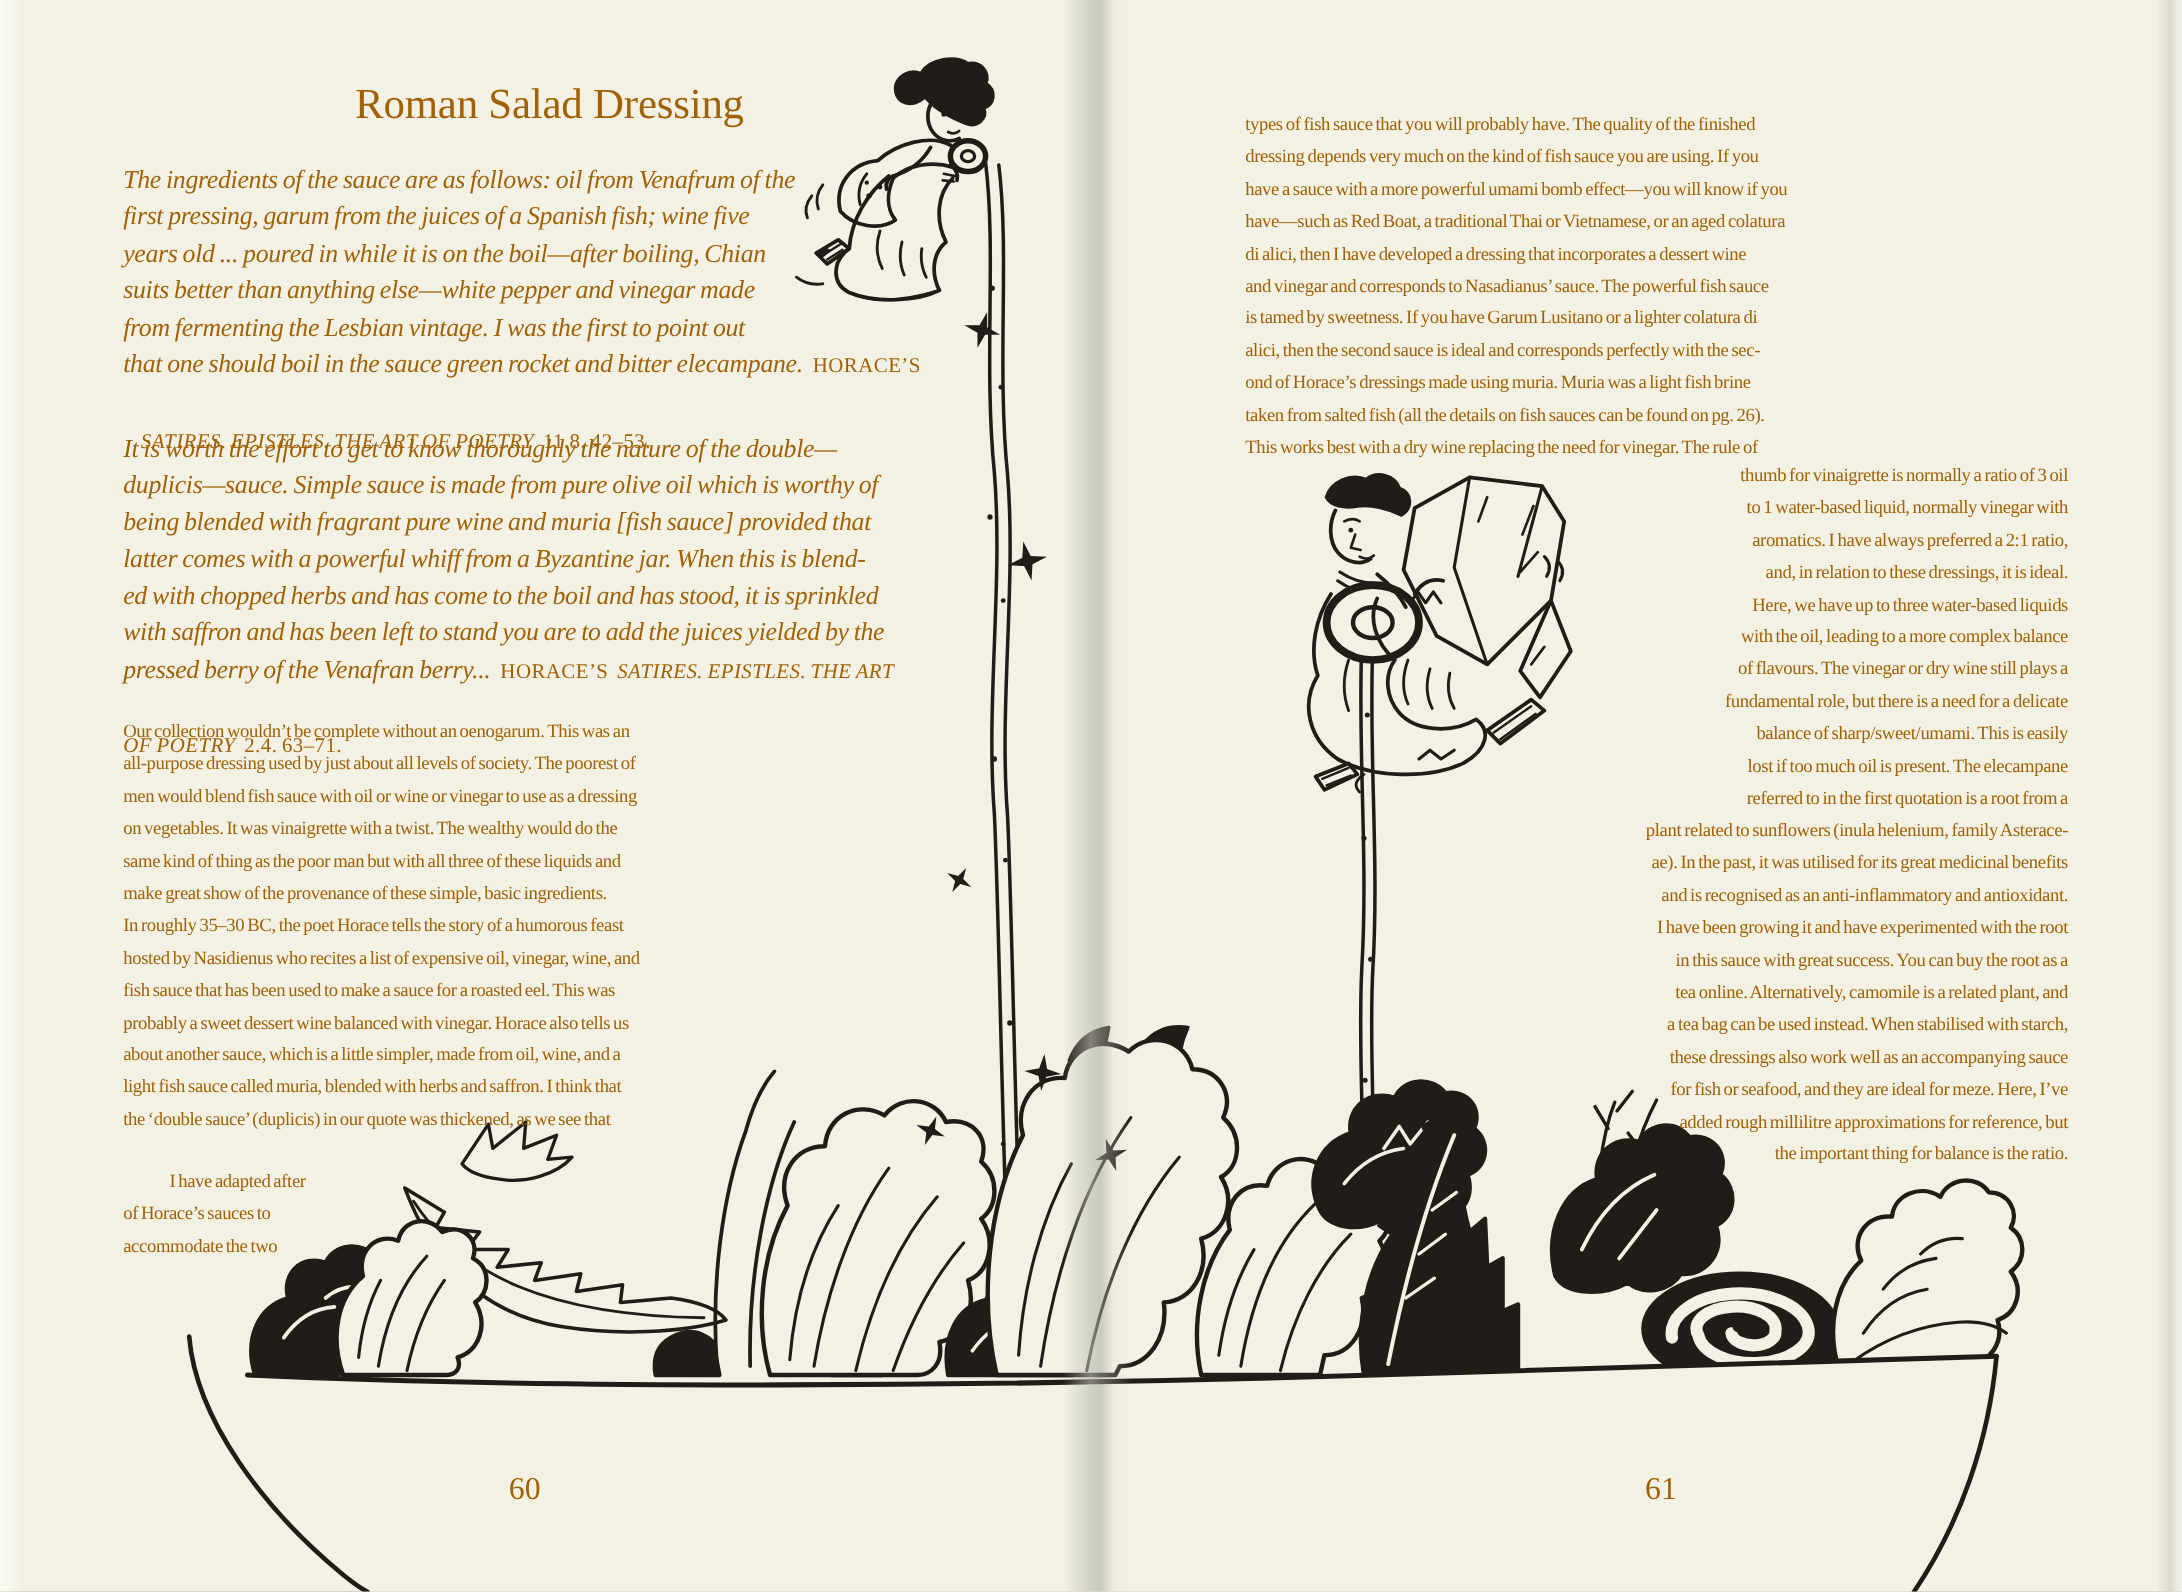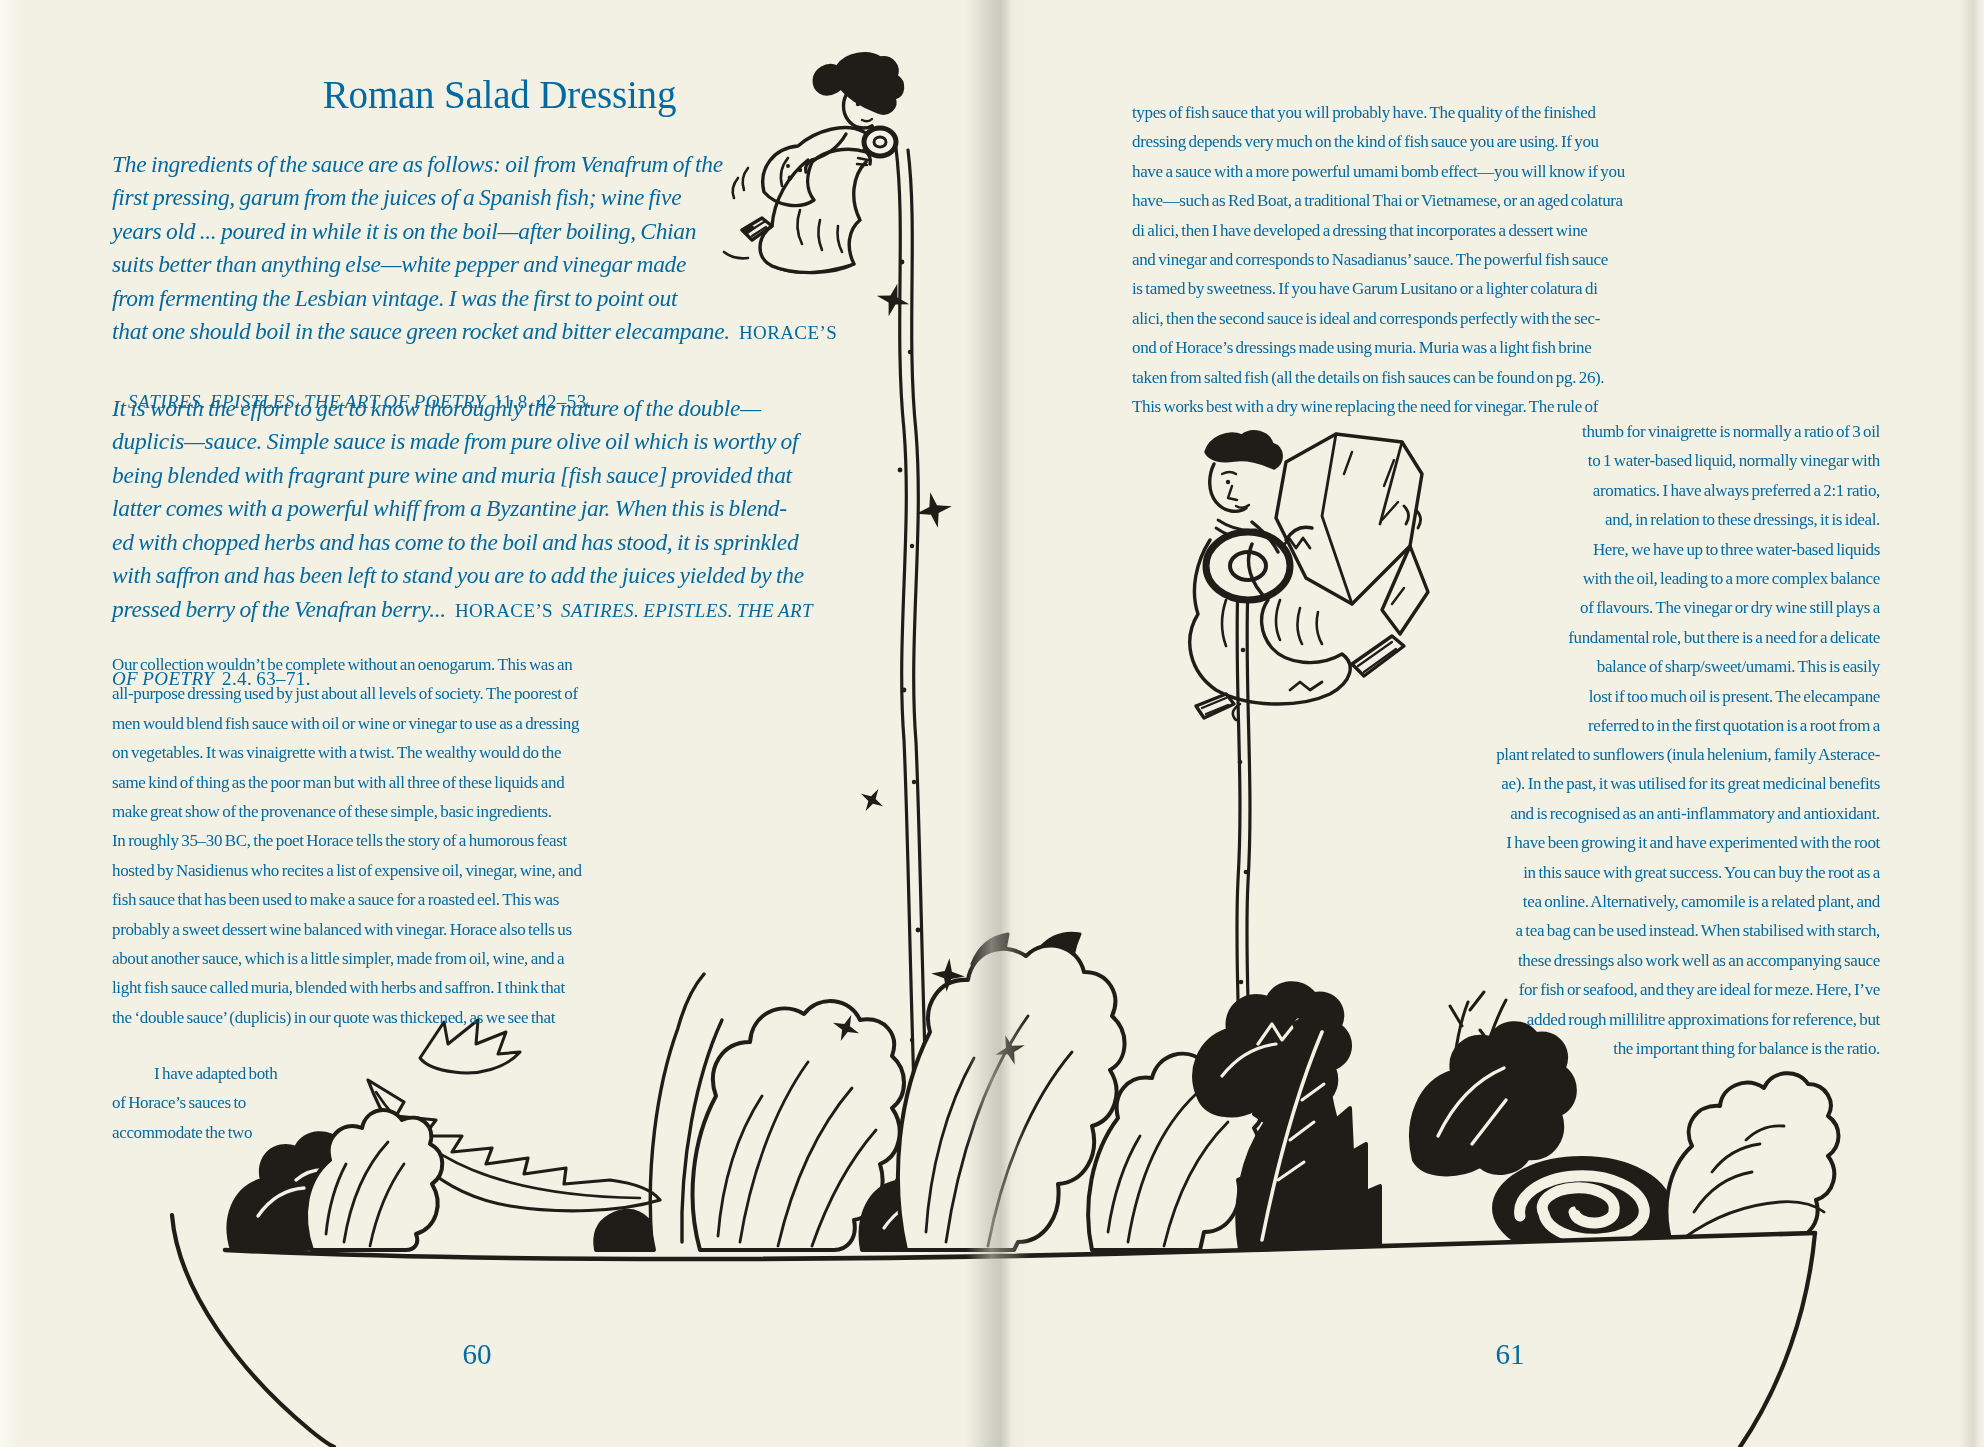--- a/index.html
+++ b/index.html
@@ -2,21 +2,21 @@
 <html><head>
 <meta charset="utf-8">
 <style>
   html,body{margin:0;padding:0;background:#b9b6a8;}
   .book{
     position:relative;
     width:1984px;height:1447px;
     background:#f2f1e4;
     overflow:hidden;
     font-family:"Liberation Serif","DejaVu Serif",serif;
-    color:#0369a1;
+    color:#a16207;
   }
   
   .edge-left{position:absolute;left:0;top:0;width:20px;height:100%;z-index:4;
     background:linear-gradient(90deg,#fbfaf1 0%,#f7f6eb 50%,rgba(247,246,235,0) 100%);}
   .edge-right{position:absolute;right:0;top:0;width:24px;height:100%;z-index:4;
     background:linear-gradient(90deg,rgba(242,241,228,0) 0%,#dbdacd 55%,#ecebdf 78%,#f5f4ea 100%);}
   .spine{position:absolute;left:966px;top:0;width:64px;height:100%;z-index:3;pointer-events:none;
     background:linear-gradient(90deg,rgba(197,197,185,0) 0%,rgba(190,190,178,0.62) 40%,rgba(166,166,154,0.52) 54%,rgba(221,220,208,0.25) 72%,rgba(242,241,228,0) 100%);}
   
   .artwork{position:absolute;left:0;top:0;z-index:1;}
@@ -246,21 +246,21 @@
 make great show of the provenance of these simple, basic ingredients.
 In roughly 35–30 BC, the poet Horace tells the story of a humorous feast
 hosted by Nasidienus who recites a list of expensive oil, vinegar, wine, and
 fish sauce that has been used to make a sauce for a roasted eel. This was
 probably a sweet dessert wine balanced with vinegar. Horace also tells us
 about another sauce, which is a little simpler, made from oil, wine, and a
 light fish sauce called muria, blended with herbs and saffron. I think that
 the ‘double sauce’ (duplicis) in our quote was thickened, as we see that</span>
       </p>
 
-    <p class="txt bodytext aside">I have adapted both
+    <p class="txt bodytext aside">I have adapted after
 of Horace’s sauces to
 accommodate the two</p>
 
     <div class="txt pagenum pn60">60</div>
   </div>
 
   <div>
     <p class="txt bodytext segA">types of fish sauce that you will probably have. The quality of the finished
 dressing depends very much on the kind of fish sauce you are using. If you
 have a sauce with a more powerful umami bomb effect—you will know if you

